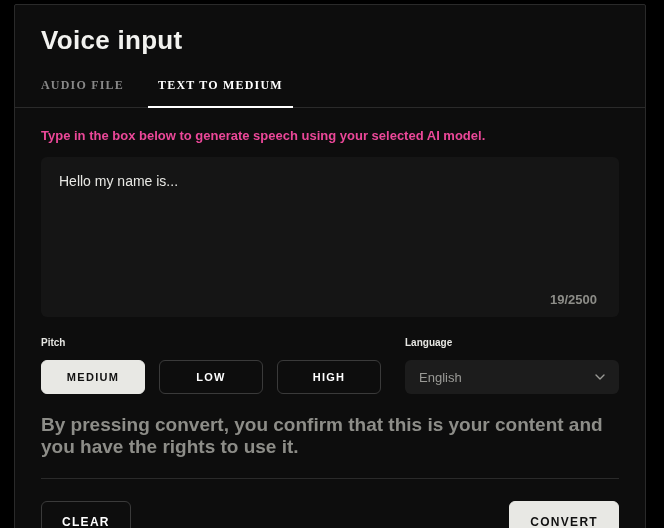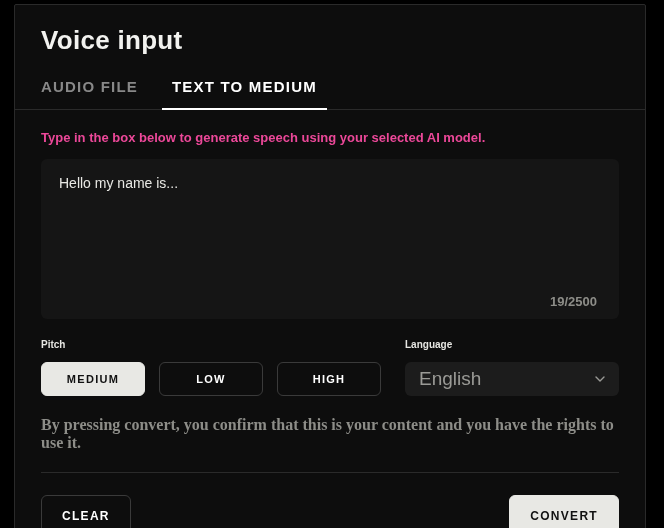--- a/index.html
+++ b/index.html
@@ -29,27 +29,28 @@
     margin-bottom: 14px;
   }
   .tabs {
     display: flex;
     gap: 34px;
     border-bottom: 1px solid #2a2a2a;
     margin: 0 -26px;
     padding: 0 26px;
   }
   .tab {
-    font-size: 15px;
+    font-size: 12px;
     font-weight: 700;
     letter-spacing: 1.2px;
     color: #888;
     padding: 8px 0 14px 0;
     cursor: pointer;
     position: relative;
+    font-family: Liberation Serif, serif;
   }
   .tab.active {
     color: #fff;
   }
   .tab.active::after {
     content: "";
     position: absolute;
     left: -10px; right: -10px; bottom: -1px;
     height: 2px;
     background: #fff;
@@ -132,42 +133,41 @@
     width: 100%;
     height: 34px;
     background: #1c1c1c;
     border-radius: 6px;
     display: flex;
     align-items: center;
     padding: 0 14px;
     cursor: pointer;
   }
   .select-val {
-    font-size: 19px;
+    font-size: 13px;
     font-weight: 500;
     color: #9a9a96;
   }
   .chev {
     position: absolute;
     right: 14px;
     top: 50%;
     transform: translateY(-50%);
     width: 10px; height: 10px;
     display: flex; align-items: center; justify-content: center;
   }
   .chev svg { width: 10px; height: 6px; }
   .disclaimer {
-    font-size: 16px;
+    font-size: 19px;
     font-weight: 600;
     color: #8d8d88;
     margin-top: 20px;
     padding-bottom: 20px;
     border-bottom: 1px solid #2a2a2a;
     margin-left: 0;
-    font-family: Liberation Serif, serif;
   }
   .footer {
     display: flex;
     justify-content: space-between;
     align-items: center;
     padding-top: 22px;
     gap: 22px;
   }
   .btn {
     height: 42px;

